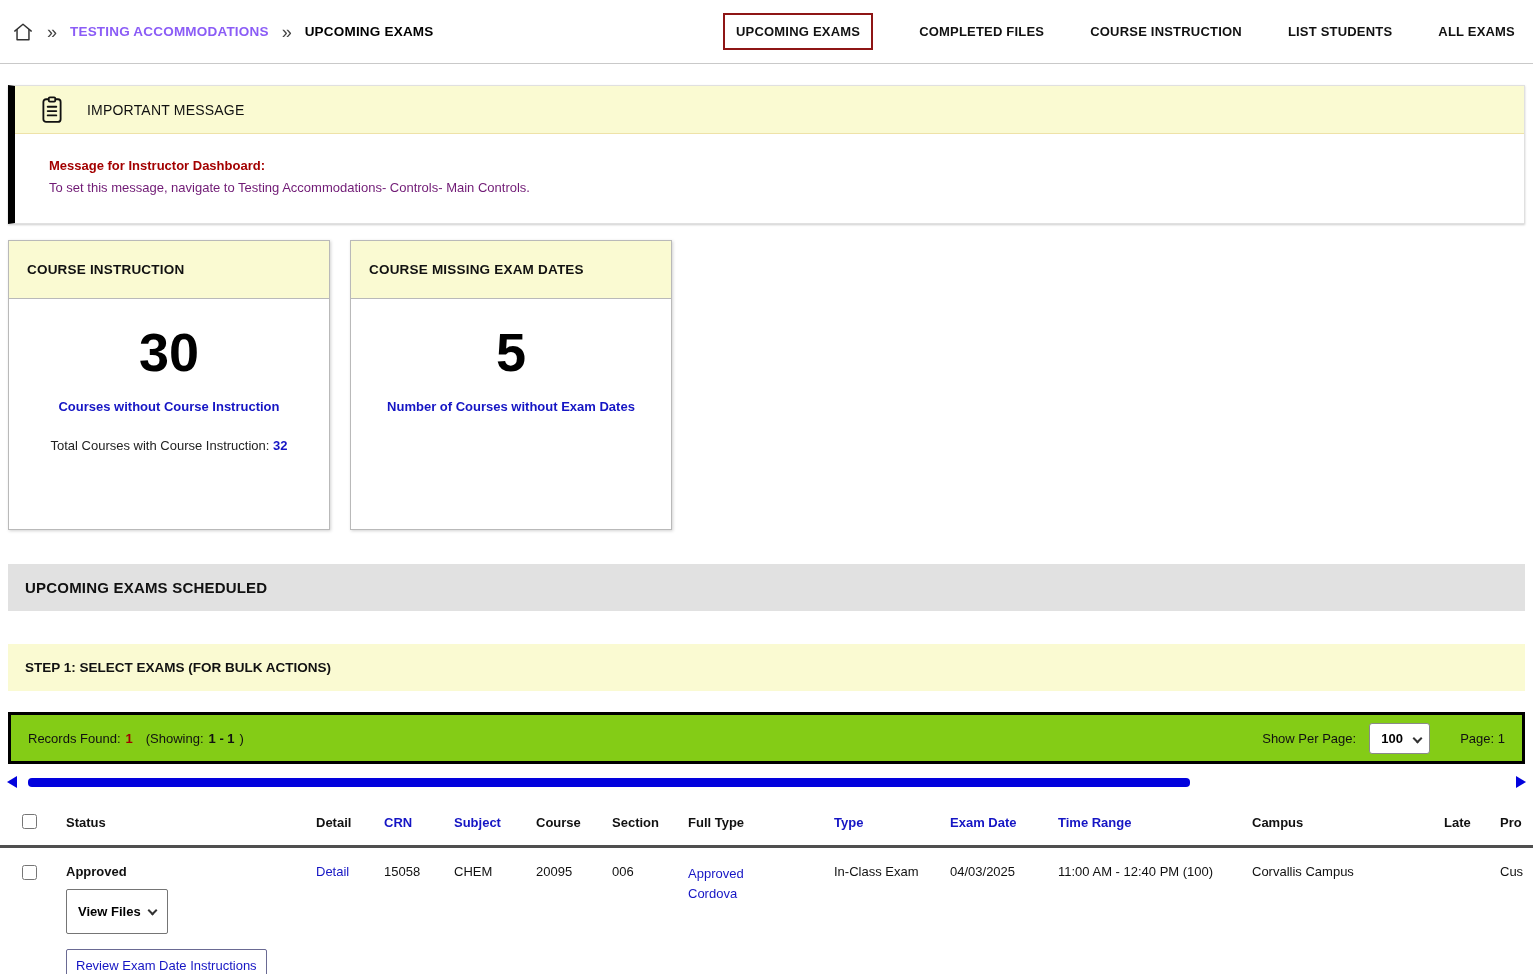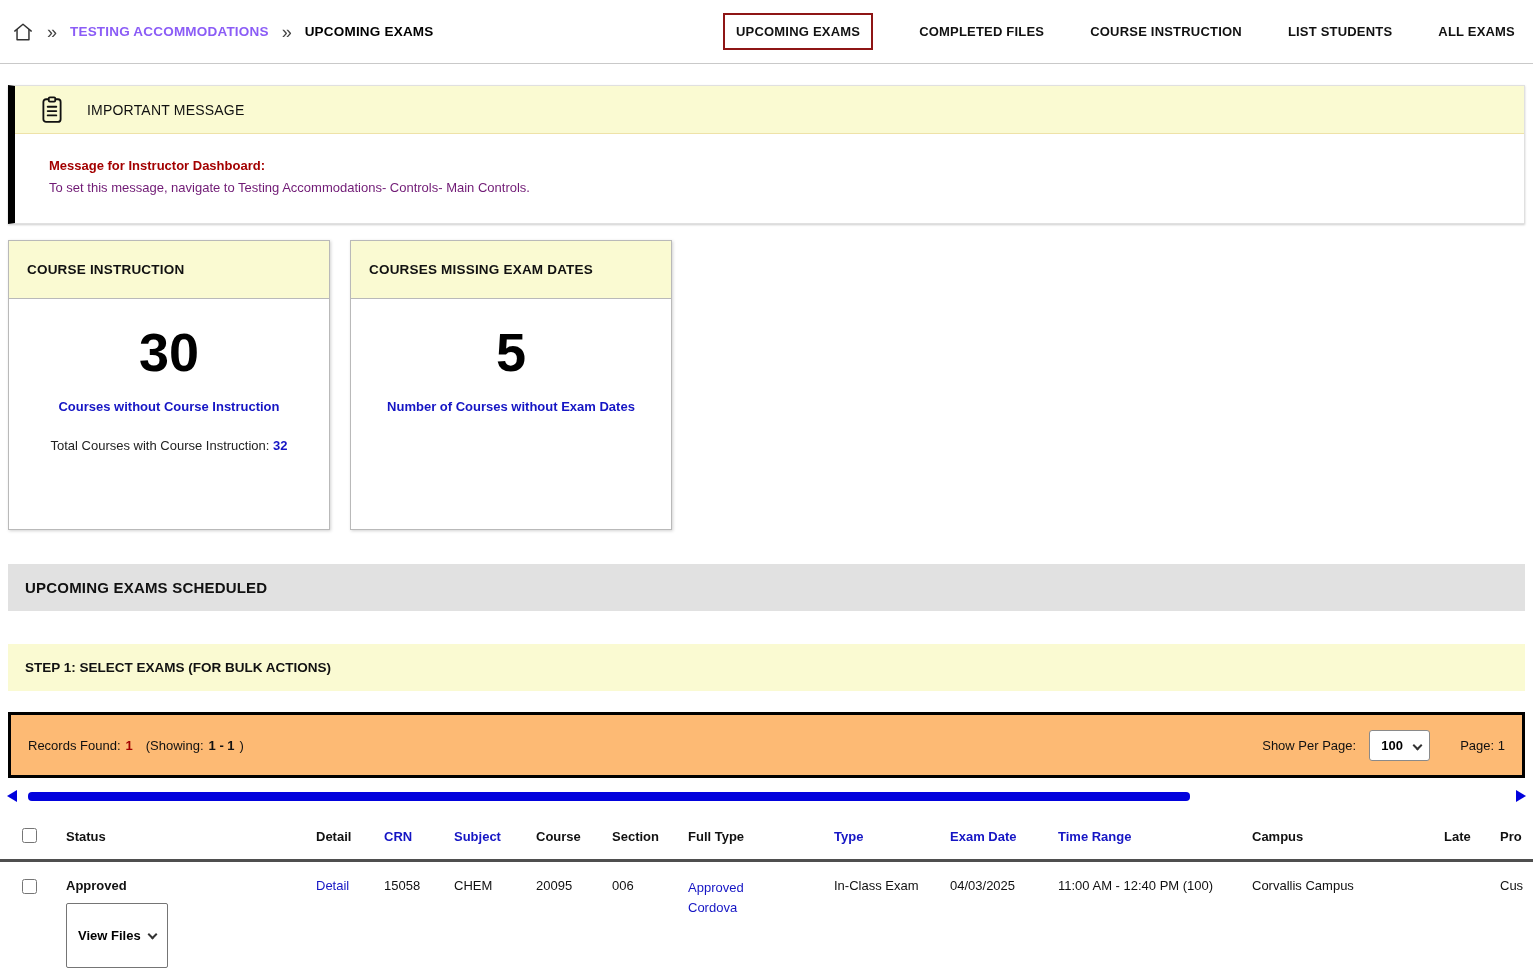--- a/index.html
+++ b/index.html
@@ -51,22 +51,22 @@
              font-size:13px;cursor:pointer;text-decoration:none;}
   .card-footer{margin-top:24px;font-size:13px;color:#222;}
   .card-footer b{color:var(--link-blue);}
 
   
   .bar{margin:0 8px;display:flex;align-items:center;padding-left:17px;font-weight:700;}
   .bar.gray{margin-top:34px;background:var(--gray-bar);height:47px;font-size:15px;letter-spacing:.2px;}
   .bar.yellow{margin-top:33px;background:var(--pale-yellow);height:47px;font-size:13.5px;}
 
   
-  .records{margin:21px 8px 0;border:3px solid #000;height:66px;display:flex;
-           justify-content:space-between;align-items:center;padding:0 17px;background:#fdba74;}
+  .records{margin:21px 8px 0;border:3px solid #000;height:52px;display:flex;
+           justify-content:space-between;align-items:center;padding:0 17px;background:#84cc16;}
   .records-left{display:flex;align-items:center;gap:5px;font-size:13px;}
   .records-count{color:var(--dark-red);font-weight:700;margin-right:8px;}
   .records-range{font-weight:700;}
   .records-right{display:flex;align-items:center;gap:13px;font-size:13px;}
   .select-wrap{position:relative;display:inline-block;}
   .select-wrap select{appearance:none;-webkit-appearance:none;font-family:inherit;
       padding:7px 26px 7px 11px;font-weight:700;font-size:13px;border:1px solid #8a8a8a;
       border-radius:3px;background:#fff;cursor:pointer;}
   .chev{display:inline-block;width:7px;height:7px;border-right:2px solid #333;
         border-bottom:2px solid #333;transform:rotate(45deg);}
@@ -102,21 +102,21 @@
   .w-timerange{width:194px;}
   .w-campus{width:192px;}
   .w-late{width:56px;}
   .w-pro{width:100px;}
   .th.link{color:var(--link-blue);cursor:pointer;}
   .blue-link{color:var(--link-blue);cursor:pointer;text-decoration:none;}
   .fullname-link{display:inline-block;max-width:82px;line-height:1.55;}
   .status-name{font-weight:700;}
   input[type=checkbox]{width:15px;height:15px;margin:1px 0 0 2px;cursor:pointer;}
 
-  .view-files-btn{display:inline-flex;align-items:center;gap:8px;margin-top:10px;padding:24px 11px;
+  .view-files-btn{display:inline-flex;align-items:center;gap:8px;margin-top:10px;padding:14px 11px;
       border:1px solid #757575;border-radius:2px;background:#fff;font-weight:700;font-size:13px;
       cursor:pointer;font-family:inherit;text-align:right;}
   .view-files-btn .chev{margin-bottom:2px;}
   .review-btn{display:inline-block;margin-top:15px;padding:8px 9px;border:1px solid #6a6a93;
       border-radius:2px;background:#fff;color:var(--link-blue);font-size:13px;cursor:pointer;
       font-family:inherit;}
 </style>
 </head>
 <body>
 
@@ -169,21 +169,21 @@
     <div class="card-body">
       <div class="big-number">30</div>
       <a class="card-link">Courses without Course Instruction</a>
       <div class="card-footer">
         <span>Total Courses with Course Instruction: </span><b>32</b>
       </div>
     </div>
   </div>
   <div class="card">
     <div class="card-head">
-      <span class="card-title">COURSES MISSING EXAM DATES</span>
+      <span class="card-title">COURSE MISSING EXAM DATES</span>
     </div>
     <div class="card-body">
       <div class="big-number">5</div>
       <a class="card-link">Number of Courses without Exam Dates</a>
     </div>
   </div>
 </div>
 
 <div class="bar gray">
   <span>UPCOMING EXAMS SCHEDULED</span>

